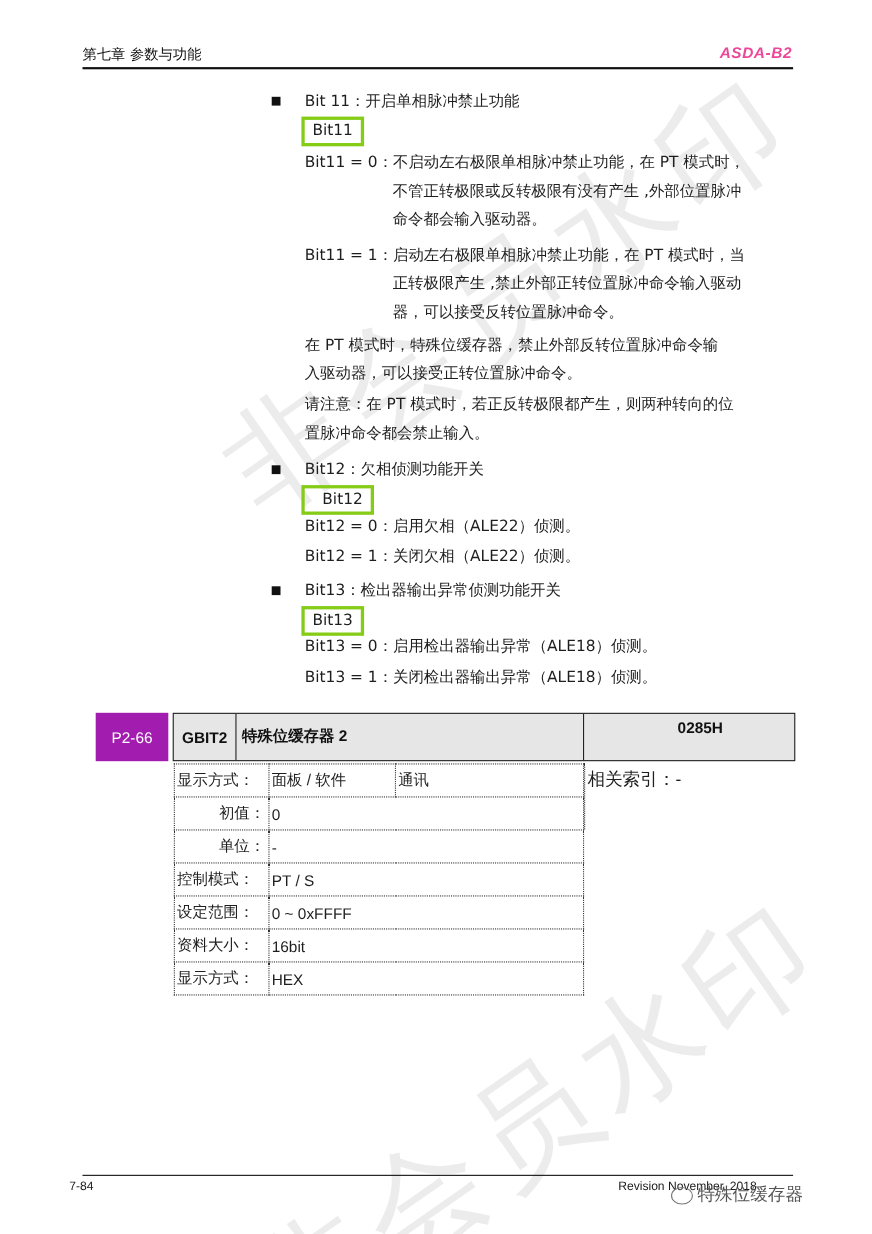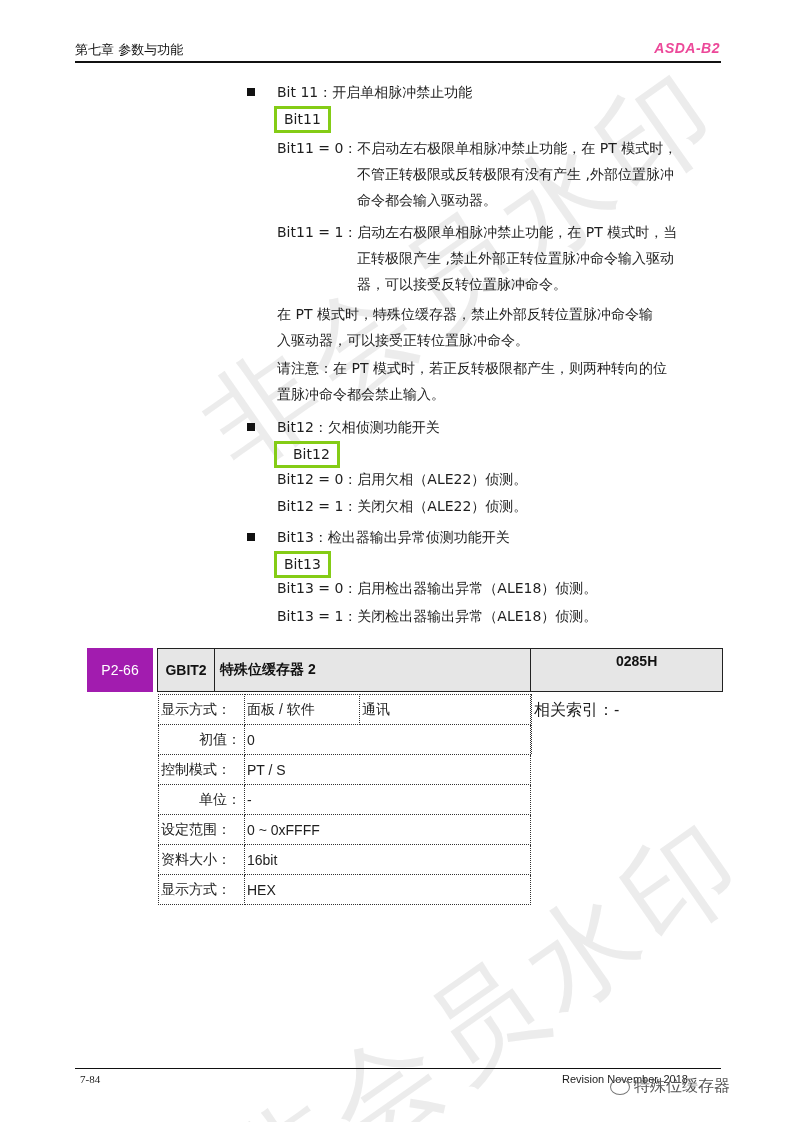--- a/index.html
+++ b/index.html
@@ -29,21 +29,21 @@
   .p-head .c3 .addr2 { padding-left: 82px; }
   .ptable { left: 158px; top: 694px; width: 373px; border-collapse: collapse; }
   .ptable td { border: 1px dotted #333; height: 29px; padding: 0 2px; font-size: 14px;
                font-family: "Liberation Sans", sans-serif; color: #1e1e1e; white-space: nowrap; }
   .ptable td.lbl { width: 80px; text-align: right; padding-right: 3px; }
   .ptable td.val { padding-left: 2px; }
   .related { left: 531px; top: 694px; height: 60px; border-left: 1px dotted #333; padding-left: 2px;
              font-size: 16px; line-height: 31px; font-family: "Liberation Sans", sans-serif; color: #1e1e1e; }
   
   .ftr-line { left: 75px; top: 1068px; width: 646px; height: 1px; background: #111; }
-  .ftr-page { left: 80px; top: 1073px; font-size: 11px; font-family: Liberation Serif, serif; }
+  .ftr-page { left: 63px; top: 1073px; font-size: 11px; font-family: Liberation Sans, sans-serif; }
   .ftr-rev { left: 562px; top: 1073px; font-size: 11px; font-family: "Liberation Sans", sans-serif; }
   .ftr-wechat { left: 610px; top: 1076px; font-size: 16px; color: #555; display: flex; align-items: center; gap: 4px;
                 font-family: "DejaVu Sans", sans-serif; }
   .wechat-icon { width: 18px; height: 14px; border: 1.5px solid #777; border-radius: 50%; position: relative; }
   
   .wm { font-size: 110px; color: rgba(200,200,200,0.35); font-family: "DejaVu Sans", sans-serif;
         transform: rotate(-35deg); transform-origin: left top; white-space: nowrap; letter-spacing: 10px; pointer-events: none; }
 </style>
 </head>
 <body>
@@ -95,26 +95,26 @@
       <tr>
     <td class="lbl" style="text-align:left;">显示方式：</td>
     <td class="val" style="width:110px;">面板  /  软件</td>
     <td class="val">通讯</td>
   </tr>
   <tr>
     <td class="lbl">初值：</td>
     <td class="val" colspan="2">0</td>
   </tr>
   <tr>
+    <td class="lbl">单位：</td>
+    <td class="val" colspan="2">-</td>
+  </tr>
+  <tr>
     <td class="lbl" style="text-align:left;">控制模式：</td>
     <td class="val" colspan="2">PT / S</td>
-  </tr>
-  <tr>
-    <td class="lbl">单位：</td>
-    <td class="val" colspan="2">-</td>
   </tr>
   <tr>
     <td class="lbl" style="text-align:left;">设定范围：</td>
     <td class="val" colspan="2">0 ~ 0xFFFF</td>
   </tr>
   <tr>
     <td class="lbl" style="text-align:left;">资料大小：</td>
     <td class="val" colspan="2">16bit</td>
   </tr>
   <tr>

